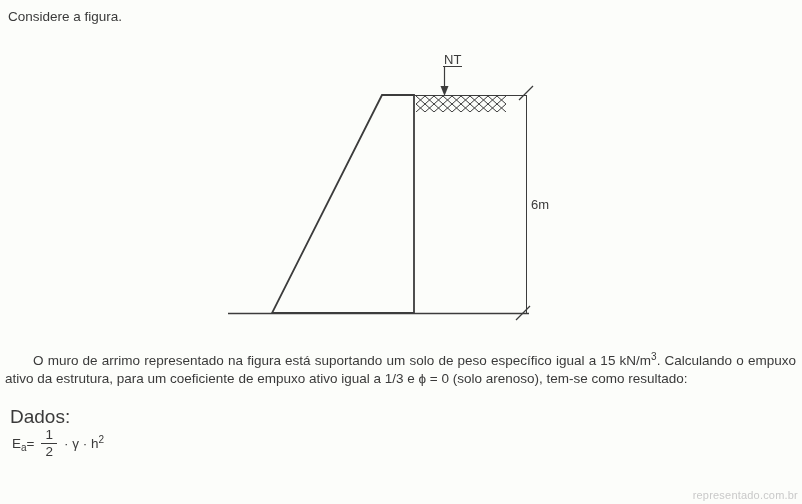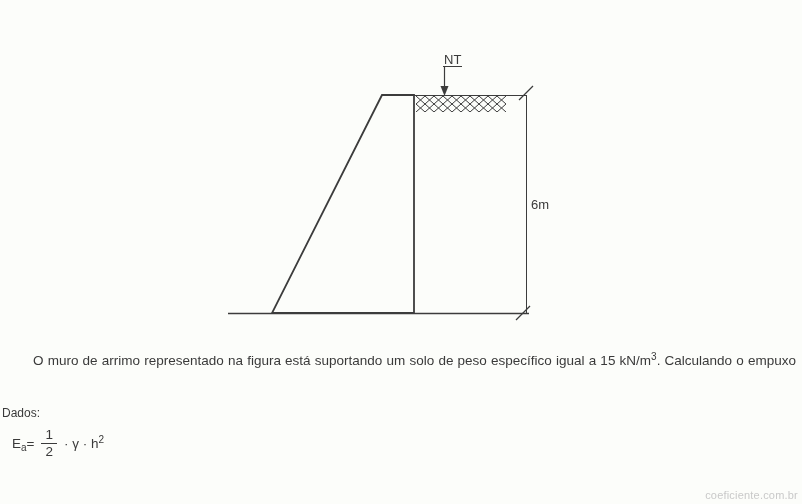--- a/index.html
+++ b/index.html
@@ -17,35 +17,36 @@
   .figure-svg{position:absolute; left:0; top:0; width:802px; height:504px;}
   .fig-line{stroke:var(--line); fill:none;}
   .fig-thick{stroke:var(--line); stroke-width:1.8; fill:none;}
   .hatch-line{stroke:var(--line); stroke-width:1; fill:none;}
   .fig-text{fill:var(--text); font-size:13px; font-family:"Liberation Sans","DejaVu Sans",sans-serif;}
   .arrow-head{fill:var(--line); stroke:none;}
   .question{position:absolute; left:5px; top:352px; width:791px; font-size:13.5px; line-height:17.5px;}
   .q-line1{text-align:justify; text-align-last:justify; padding-left:3px;margin-left:25px;}
   .q-line2{text-align:left;}
   .sup{font-size:10px; vertical-align:super; line-height:0;}
-  .dados-label{position:absolute; left:2px; top:406px; font-size:12px;}
+  .dados-label{position:absolute; left:10px; top:406px; font-size:19px;}
   .formula{position:absolute; left:12px; top:424px; height:38px; display:flex; align-items:center; font-size:13.5px;}
   .f-sub{font-size:10px; position:relative; top:4px;}
   .f-frac{display:inline-flex; flex-direction:column; align-items:center; margin:0 7px; line-height:14px;}
   .f-num{padding:0 4px 1px 4px; border-bottom:1px solid var(--text);}
   .f-den{padding-top:1px;}
   .f-exp{font-size:10px; position:relative; top:-4px;}
   .f-tail{margin-left:5px;}
   .watermark{position:absolute; right:4px; bottom:3px; font-size:11px; letter-spacing:0.2px; color:var(--watermark);}
 </style>
 </head>
 <body>
 
 <div class="page">
 
+  <div class="title">Considere a figura.</div>
 
   <svg class="figure-svg" viewBox="0 0 802 504" aria-hidden="true">
     <defs>
       <pattern id="xhatch" x="416" y="96" width="9" height="8" patternUnits="userSpaceOnUse">
         <path d="M0,0 L9,8 M9,0 L0,8" class="hatch-line"></path>
       </pattern>
     </defs>
 
     <line x1="228" y1="313.5" x2="529" y2="313.5" class="fig-line" stroke-width="1.3"></line>
 
@@ -62,31 +63,32 @@
     <text x="444" y="64" class="fig-text">NT</text>
     <line x1="443" y1="66.5" x2="462" y2="66.5" class="fig-line" stroke-width="1"></line>
     <line x1="444.5" y1="66.5" x2="444.5" y2="88" class="fig-line" stroke-width="1.2"></line>
     <polygon points="440.5,86 448.5,86 444.5,96" class="arrow-head"></polygon>
 
     <text x="531" y="209" class="fig-text">6m</text>
   </svg>
 
   <div class="question">
     <div class="q-line1"><span>O muro de arrimo representado na figura está suportando um solo de peso específico igual a 15 kN/m</span><span class="sup">3</span><span>. Calculando o empuxo</span></div>
+    <div class="q-line2"><span>ativo da estrutura, para um coeficiente de empuxo ativo igual a 1/3 e </span><span>ϕ</span><span> = 0 (solo arenoso), tem-se como resultado:</span></div>
   </div>
 
   <div class="dados-label">Dados:</div>
 
   <div class="formula">
     <span>E</span>
       <span class="f-sub">a</span>
       <span>=</span>
     <span class="f-frac">
       <span class="f-num">1</span>
       <span class="f-den">2</span>
     </span>
     <span>· γ · h</span>
       <span class="f-exp">2</span>
   </div>
 
-  <div class="watermark">coeficiente.com.br</div>
+  <div class="watermark">representado.com.br</div>
 
 </div>
 
 </body></html>

